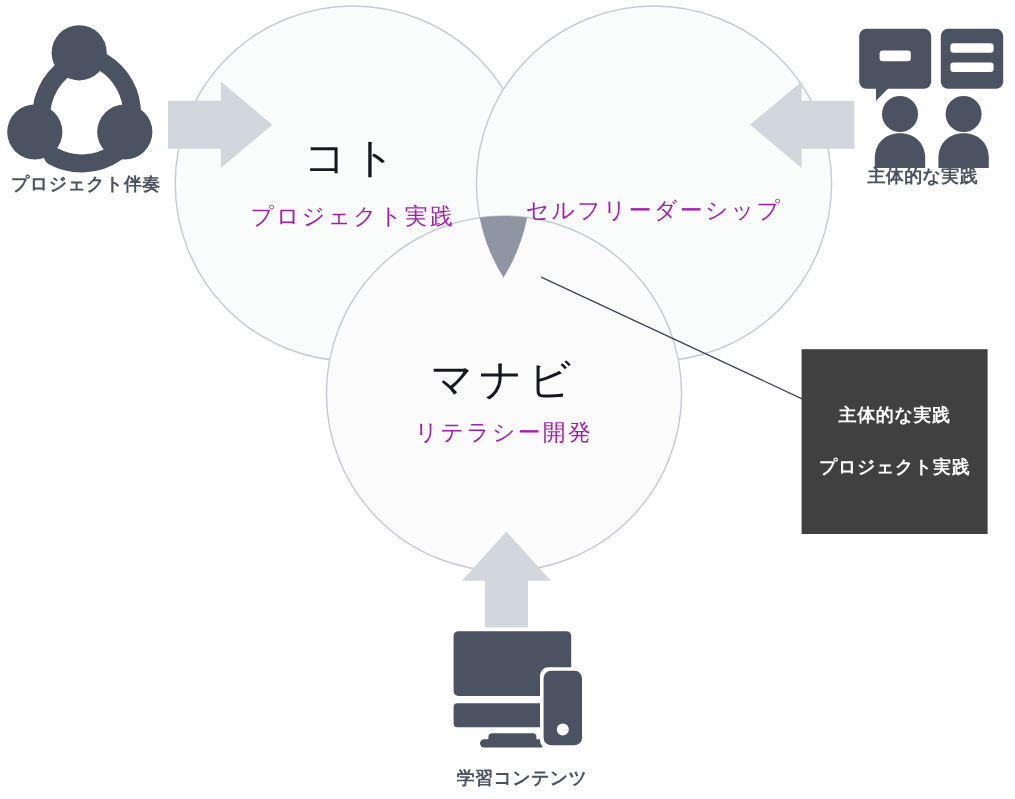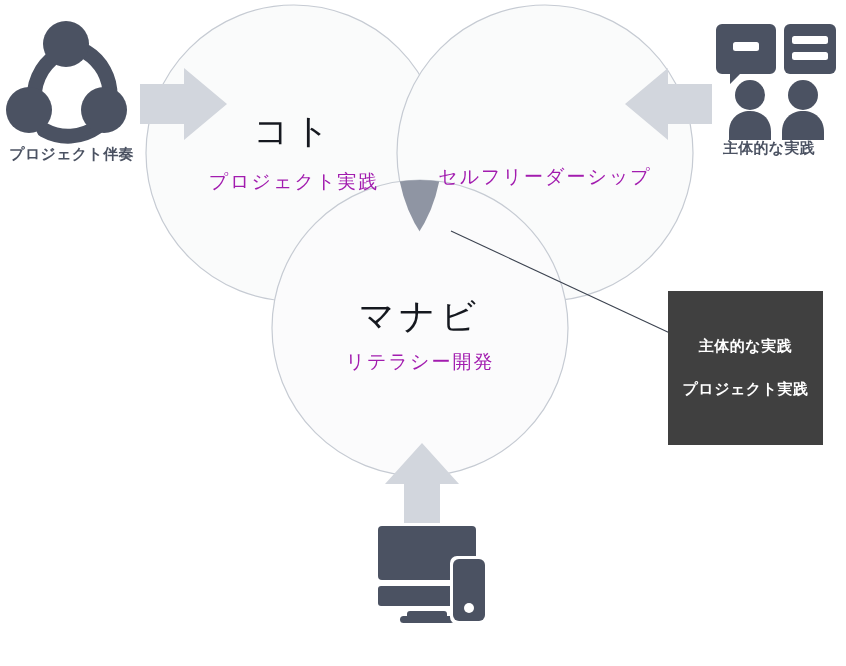--- a/index.html
+++ b/index.html
@@ -180,19 +180,20 @@
 
   <div class="txt circle-title" id="manabi-title">マナビ</div>
   <div class="txt circle-sub" id="manabi-sub">リテラシー開発</div>
 
   <div class="txt node-label" id="label-left">プロジェクト伴奏</div>
 
   <div class="txt node-label" id="label-right">
     <div>主体的な実践</div>
   </div>
 
+  <div class="txt node-label" id="label-bottom">学習コンテンツ</div>
 
   <div id="callout-box">
     <div class="callout-line">主体的な実践</div>
     <div class="callout-line">プロジェクト実践</div>
   </div>
 
 </div>
 
 </body></html>

